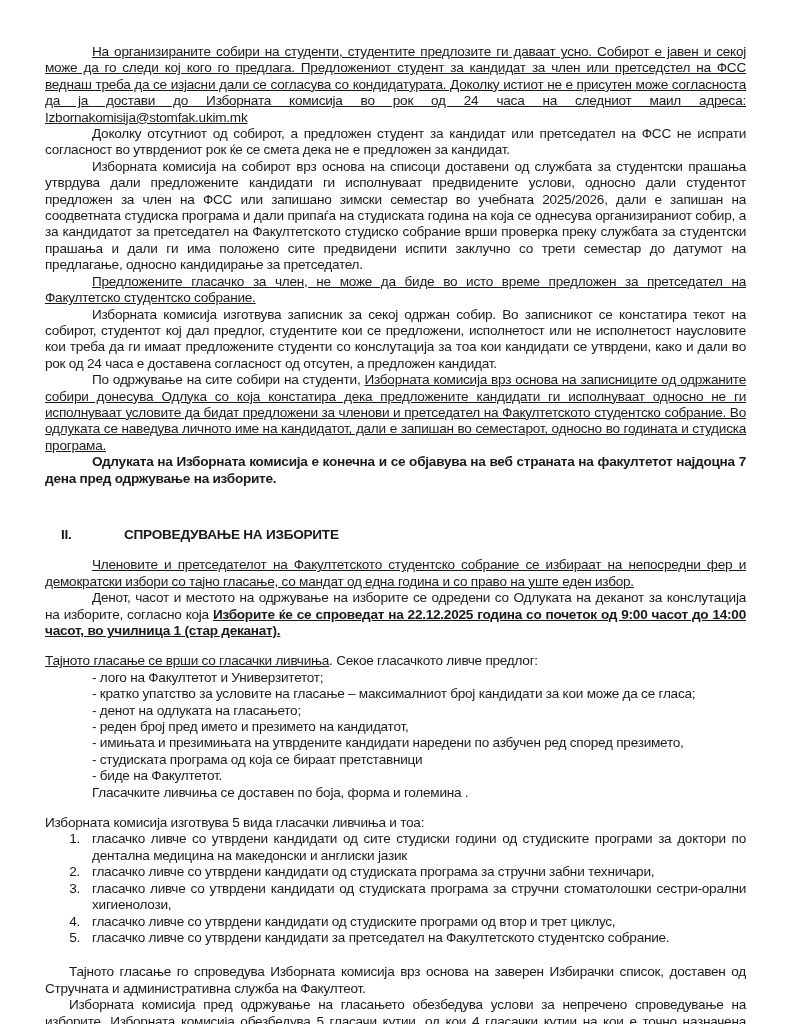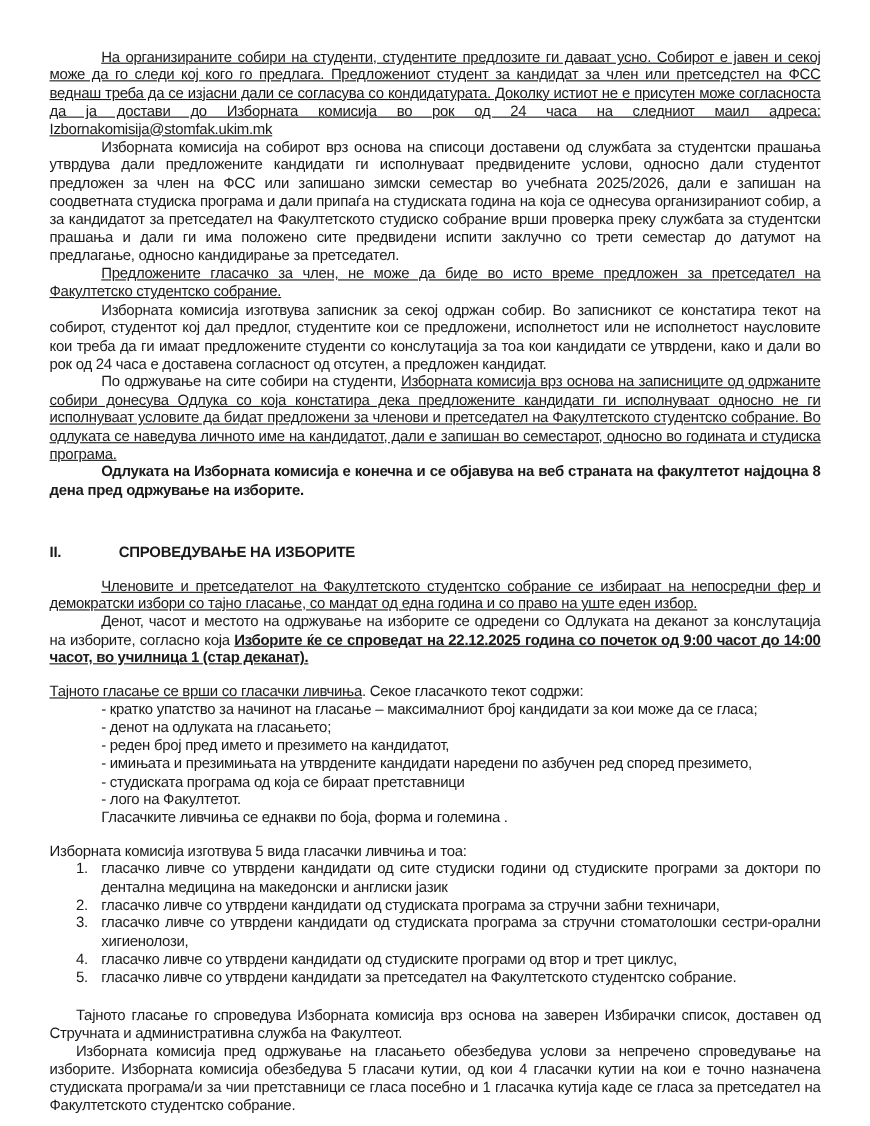--- a/index.html
+++ b/index.html
@@ -11,82 +11,84 @@
       letter-spacing: -0.25px;
     }
     p { margin: 0; text-align: justify; }
     .indent { text-indent: 47px; }
     .u { text-decoration: underline; }
     .i { }
     .b { font-weight: bold; }
     .heading {
       display: flex; font-weight: bold; font-size: 13.6px; margin-top: 30px; margin-bottom: 14px;
     }
-    .heading .num { width: 63px; }
+    .heading .num { width: 63px; margin-left: 16px; }
     .gap { height: 14px; }
     .dash-list { margin: 0; padding: 0; list-style: none; padding-left: 47px; }
     .dash-list li { margin: 0; }
     .ol { margin: 0; padding: 0; list-style: none; }
     .ol li { display: flex; text-align: justify; }
     .ol .n { width: 47px; text-align: right; padding-right: 12px; box-sizing: border-box; flex: none; }
     .ol .t { flex: 1; text-align: justify; }
     .indent-small { text-indent: 24px; }
   </style>
 </head>
 <body>
 
 <div class="page">
 
   <p class="indent">
     <span class="u i">На организираните собири на студенти, студентите предлозите ги даваат усно. Собирот е јавен и секој може да го следи кој кого го предлага. Предложениот студент за кандидат за член или претседстел на ФСС веднаш треба да се изјасни дали се согласува со кондидатурата. Доколку истиот не е присутен може согласноста да ја достави до Изборната комисија во рок од 24 часа на следниот маил адреса:</span>
     <span class="u">Izbornakomisija@stomfak.ukim.mk</span>
   </p>
 
+  <p class="indent">Доколку отсутниот од собирот, а предложен студент за кандидат или претседател на ФСС не испрати согласност во утврдениот рок ќе се смета дека не е предложен за кандидат.</p>
 
   <p class="indent">Изборната комисија на собирот врз основа на списоци доставени од службата за студентски прашања утврдува дали предложените кандидати ги исполнуваат предвидените услови, односно дали студентот предложен за член на ФСС или запишано зимски семестар во учебната 2025/2026, дали е запишан на соодветната студиска програма и дали припаѓа на студиската година на која се однесува организираниот собир, а за кандидатот за претседател на Факултетското студиско собрание врши проверка преку службата за  студентски прашања и дали ги има положено сите предвидени испити заклучно со трети семестар до датумот на предлагање, односно кандидирање за претседател.</p>
 
   <p class="indent">
     <span class="u i">Предложените гласачко за член, не може да биде во исто време предложен за  претседател на Факултетско студентско собрание.</span>
   </p>
 
   <p class="indent">Изборната комисија изготвува записник за секој одржан собир. Во записникот се констатира текот на собирот, студентот кој дал предлог, студентите кои се предложени, исполнетост или не исполнетост наусловите кои треба да ги имаат предложените студенти со конслутација за тоа кои кандидати се утврдени, како и дали во рок од 24 часа е доставена согласност од отсутен, а предложен кандидат.</p>
 
   <p class="indent">
     <span>По одржување на сите собири на студенти, </span><span class="u">Изборната комисија врз основа на записниците од одржаните собири донесува Одлука со која констатира дека предложените кандидати ги исполнуваат односно не ги исполнуваат условите да бидат предложени за членови и претседател на Факултетското студентско собрание. Во одлуката се наведува личното име на кандидатот, дали е запишан во семестарот, односно во годината и студиска програма.</span>
   </p>
 
-  <p class="indent b">Одлуката на Изборната комисија е конечна и се објавува на веб страната на факултетот најдоцна 8 дена пред одржување на изборите.</p>
+  <p class="indent b">Одлуката на Изборната комисија е конечна и се објавува на веб страната на факултетот најдоцна 7 дена пред одржување на изборите.</p>
 
   <div class="heading" style="margin-top:40px;">
     <span class="num">II.</span>
     <span>СПРОВЕДУВАЊЕ НА ИЗБОРИТЕ</span>
   </div>
 
   <p class="indent">
     <span class="u">Членовите и претседателот на Факултетското студентско собрание се избираат на непосредни фер и демократски избори со тајно гласање, со мандат од една година и со право на уште еден избор.</span>
   </p>
 
   <p class="indent">
     <span>Денот, часот и местото на одржување на изборите се одредени со Одлуката на деканот за конслутација на изборите, согласно која </span><span class="b u">Изборите ќе се спроведат на 22.12.2025 година со почеток од 9:00 часот до 14:00 часот, во училница 1 (стар деканат).</span>
   </p>
 
   <div class="gap"></div>
 
   <p>
-    <span class="u">Тајното гласање се врши со гласачки ливчиња</span><span>. Секое гласачкото текот содржи:</span>
+    <span class="u">Тајното гласање се врши со гласачки ливчиња</span><span>. Секое гласачкото ливче предлог:</span>
   </p>
 
   <ul class="dash-list">
-    <li>- кратко упатство за начинот на гласање – максималниот број кандидати за кои може да се гласа;</li>
+    <li>- лого на Факултетот и Универзитетот;</li>
+    <li>- кратко упатство за условите на гласање – максималниот број кандидати за кои може да се гласа;</li>
     <li>- денот на одлуката на гласањето;</li>
     <li>- реден број пред името и презимето на кандидатот,</li>
     <li>- имињата и презимињата на утврдените кандидати наредени по азбучен ред според презимето,</li>
     <li>- студиската програма од која се бираат претставници</li>
-    <li>- лого на Факултетот.</li>
-    <li>Гласачките ливчиња се еднакви по боја, форма и големина .</li>
+    <li>- биде на Факултетот.</li>
+    <li>Гласачките ливчиња се доставен по боја, форма и големина .</li>
   </ul>
 
   <div class="gap"></div>
 
   <p>Изборната комисија изготвува 5 вида гласачки ливчиња и тоа:</p>
 
   <ol class="ol">
     <li>
         <span class="n">1.</span>
         <span class="t">гласачко ливче со утврдени кандидати од сите студиски години од студиските програми за доктори по дентална медицина на македонски и англиски јазик</span>

